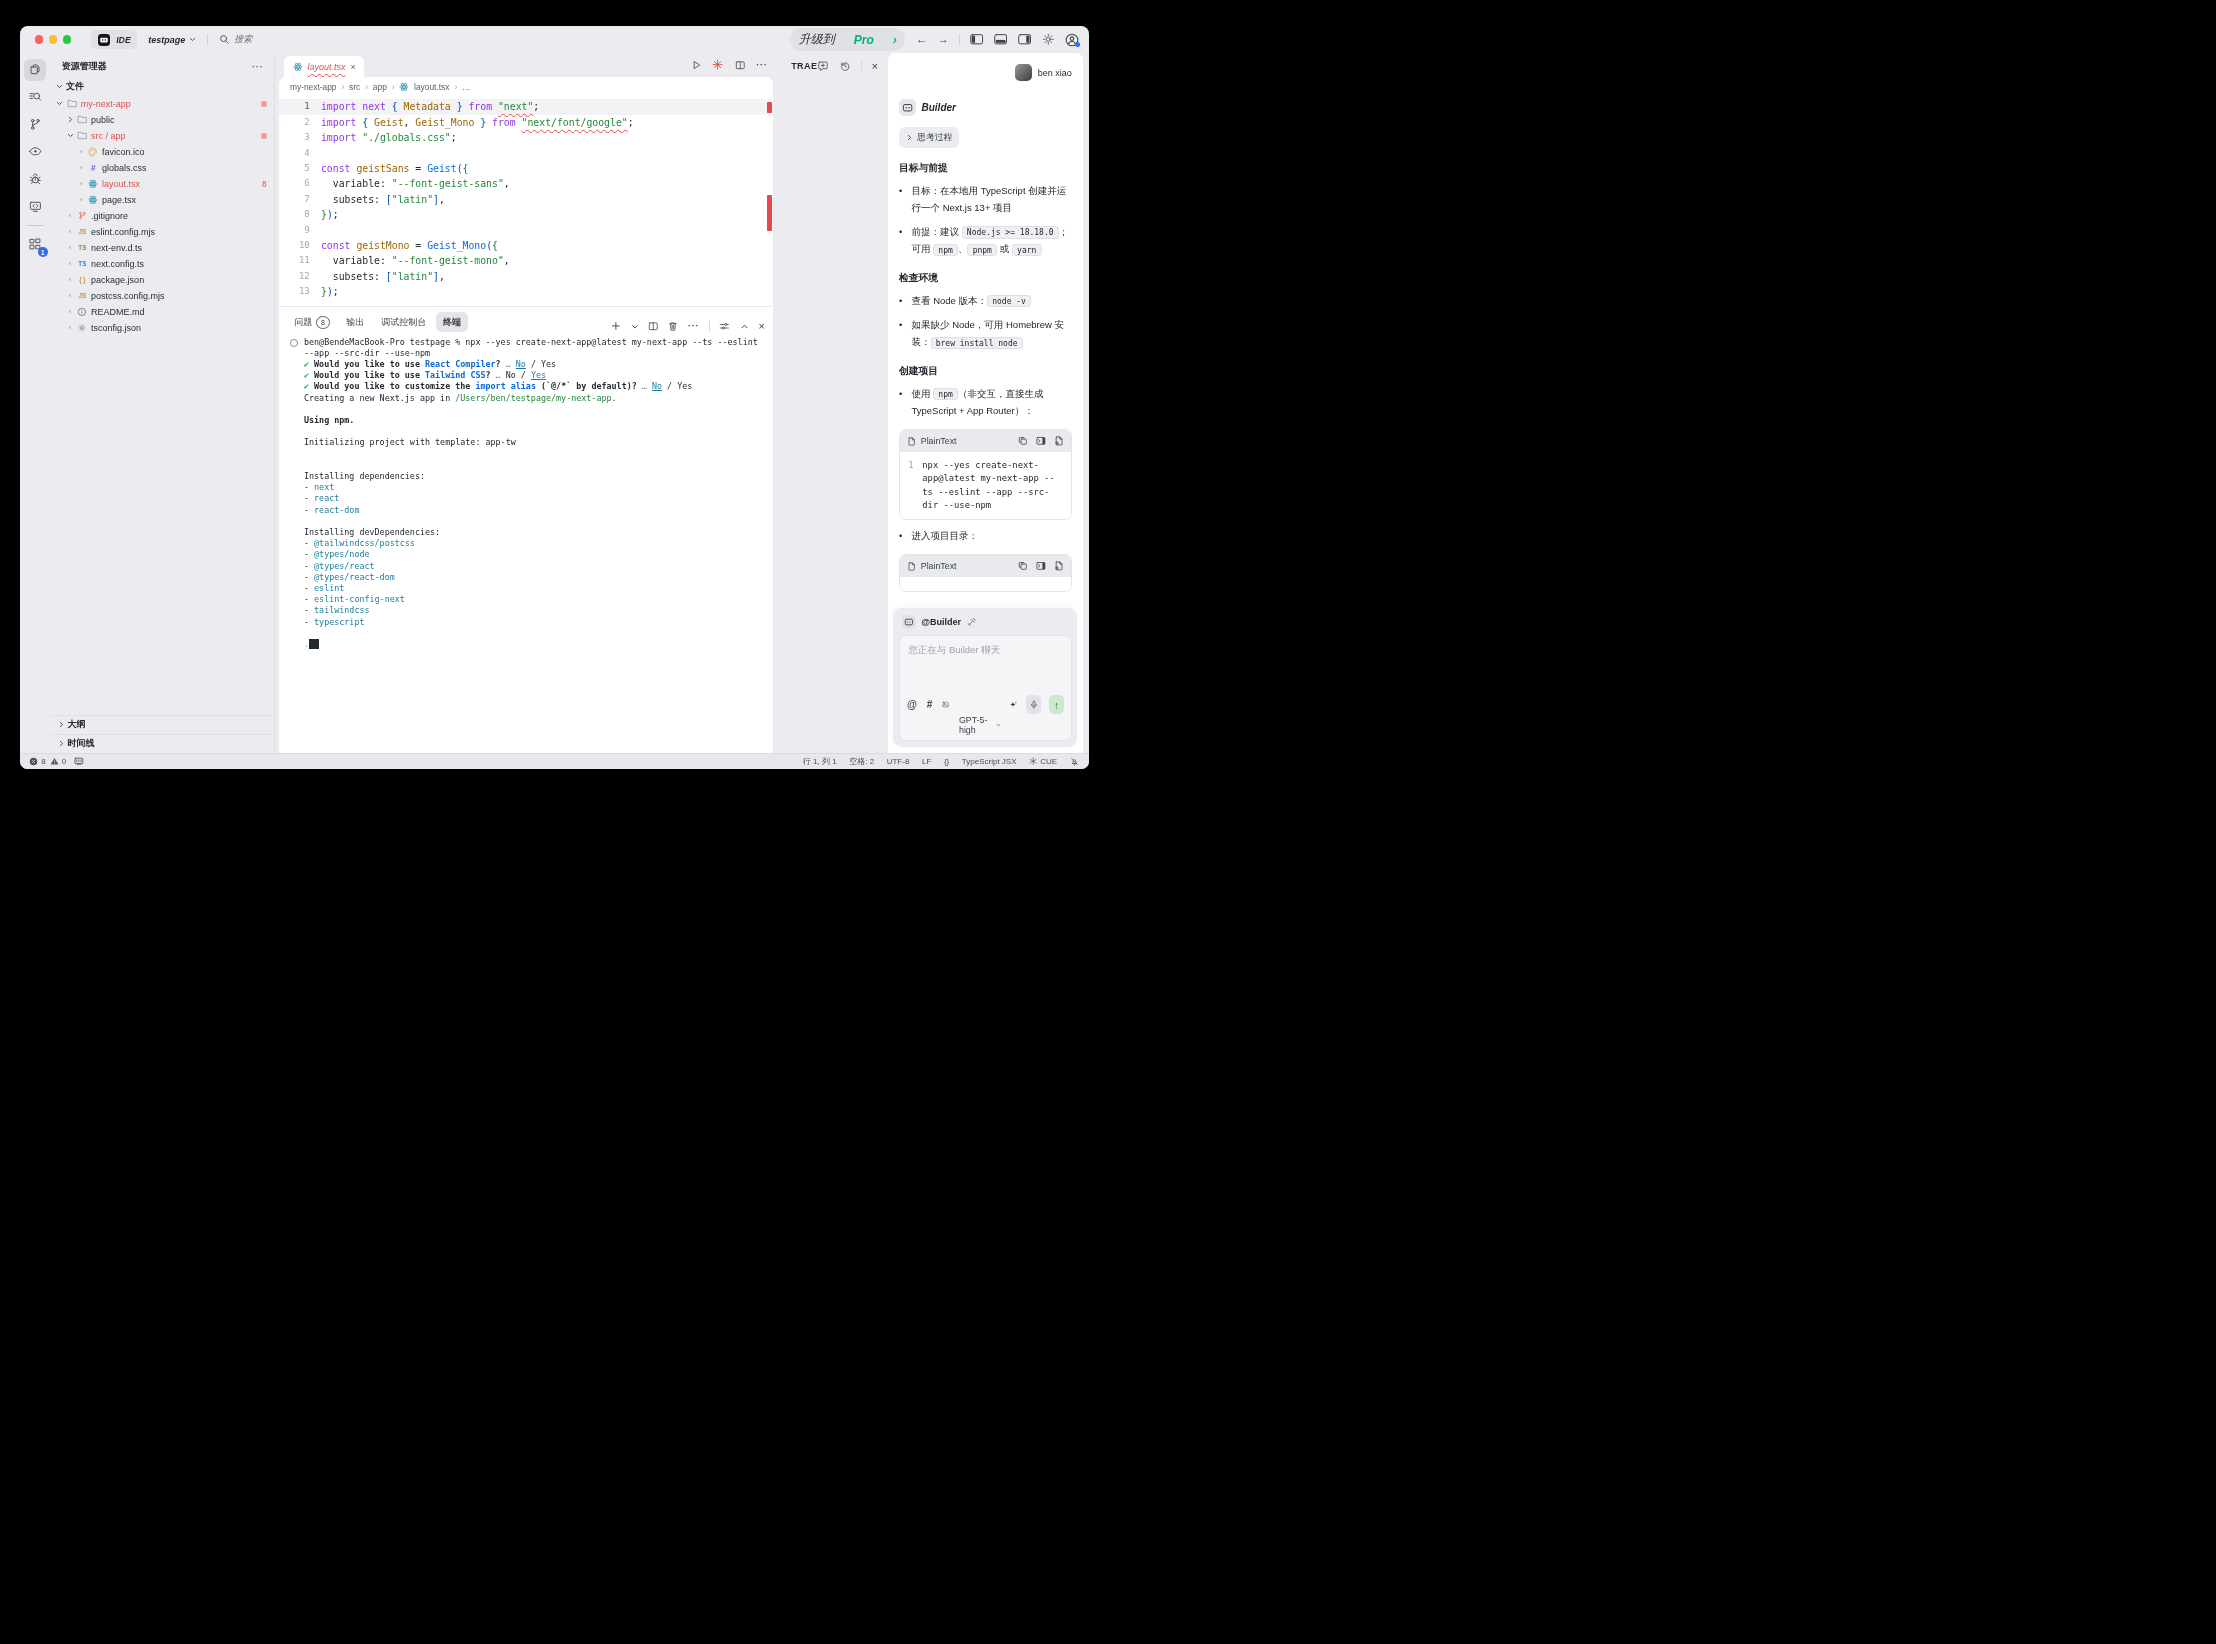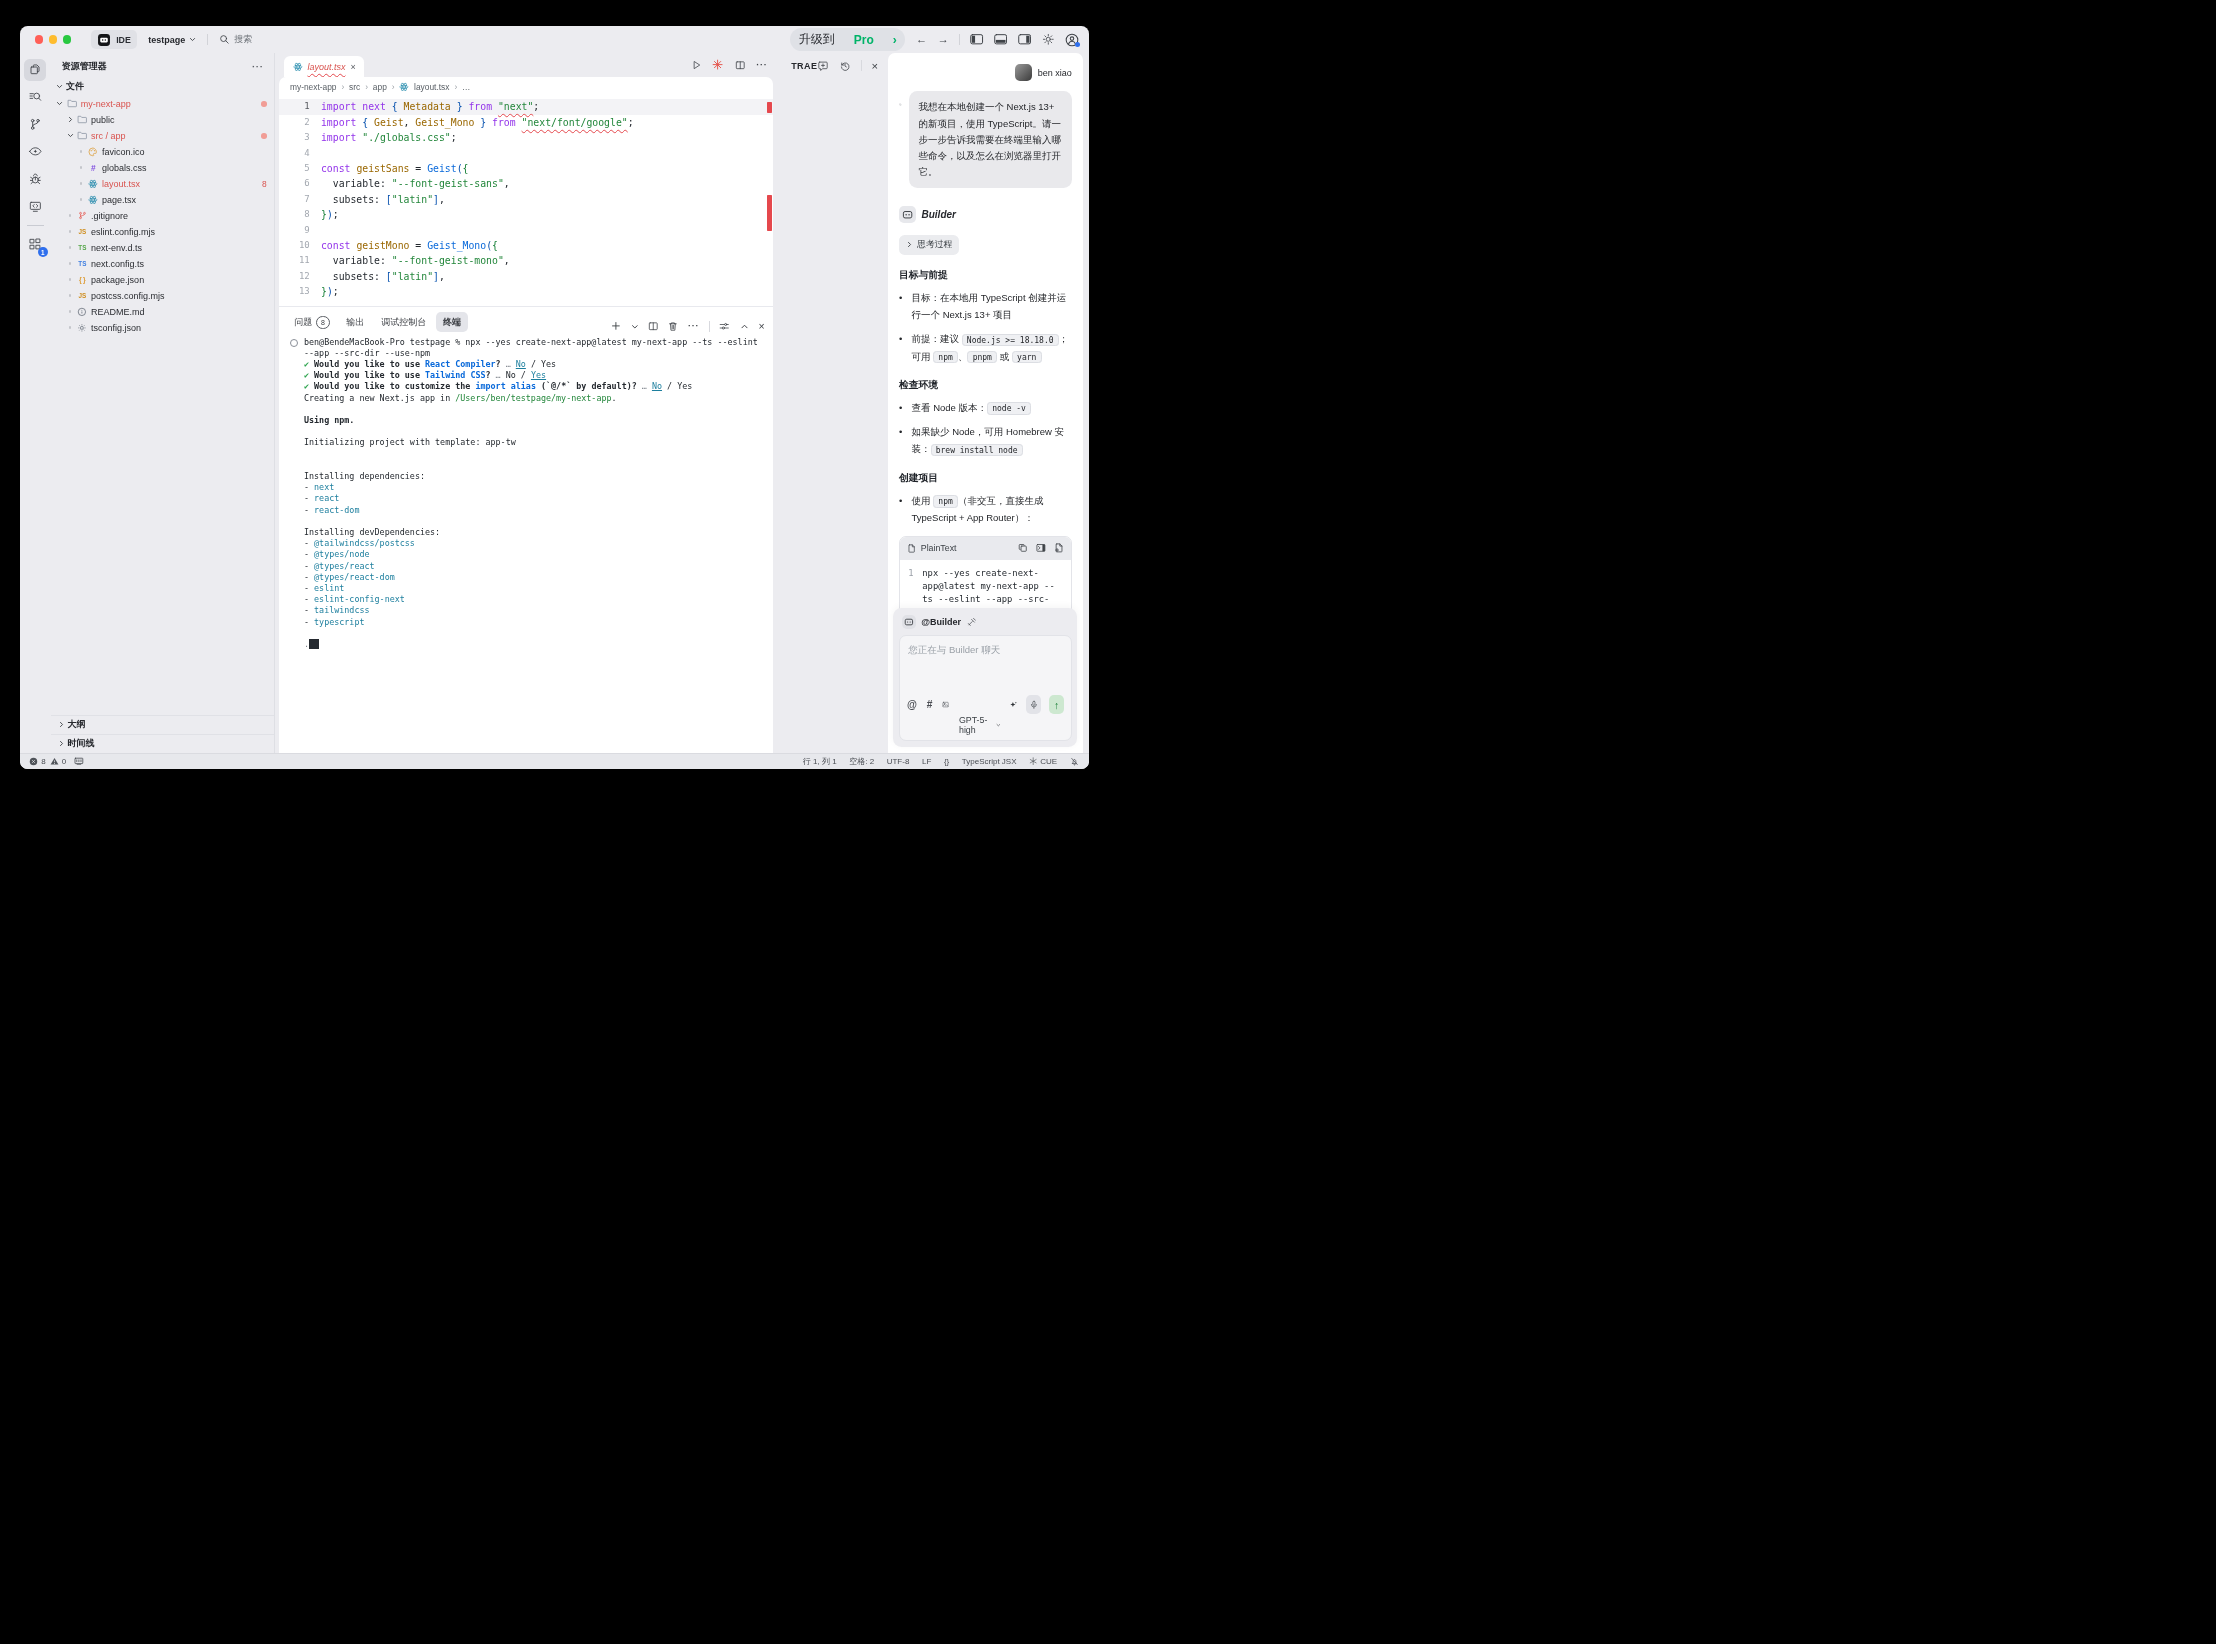--- a/index.html
+++ b/index.html
@@ -4,21 +4,21 @@
 <style>
   html,body{margin:0;padding:0;}
   body{width:1108px;height:822px;background:#000;position:relative;overflow:hidden;
        font-family:"Liberation Sans",sans-serif;-webkit-font-smoothing:antialiased;}
   .window{position:absolute;left:19.6px;top:26px;width:1069px;height:743px;background:#ececf0;
           border-radius:7.7px;overflow:hidden;display:flex;flex-direction:column;box-shadow:0 5.6px 28px rgba(0,0,0,.55);}
   svg{display:block;}
   .ic{stroke:#3e4247;fill:none;stroke-width:1.3;stroke-linecap:round;stroke-linejoin:round;}
 
   
-  .titlebar{height:27px;flex:0 0 27px;display:flex;align-items:center;padding:0 9.8px;gap:7px;}
+  .titlebar{height:27px;flex:0 0 27px;display:flex;align-items:center;padding:0 9.8px;gap:7px;font-style:italic;}
   .traffic{display:flex;gap:5.6px;margin-left:5.6px;margin-right:12.6px;}
   .tl{width:8.4px;height:8.4px;border-radius:50%;}
   .tl.r{background:#ff5f57}.tl.y{background:#febc2e}.tl.g{background:#28c840}
   .app-badge{display:flex;align-items:center;gap:4.9px;background:#e0e1e6;border-radius:4.9px;padding:2.8px 6.3px;}
   .app-badge span{font-size:8.8px;font-weight:700;color:#2b2e33;}
   .proj{display:flex;align-items:center;gap:3.5px;font-size:9px;font-weight:600;color:#26282d;padding:2.8px 4.2px;}
   .tb-div{width:0.7px;height:11.2px;background:#d2d3d8;}
   .tb-search{display:flex;align-items:center;gap:4.9px;color:#6d7278;font-size:9px;padding:2.8px 4.2px;}
   .tb-right{margin-left:auto;display:flex;align-items:center;gap:10.5px;}
   .pill{display:flex;align-items:center;gap:19px;background:#dfe1e6;border-radius:700px;padding:2.8px 8.4px;font-size:12px;color:#26282d;}
@@ -701,27 +701,20 @@
           <span class="tx" style="font-size:11.2px;color:#3e4247;">×</span>
         </div>
       </div>
 
       <div class="chat-card">
         <div class="chat-scroll">
           <div class="urow">
             <div class="uavatar"></div>
             <span class="uname">ben xiao</span>
           </div>
-          <div class="brow-wrap">
-            <svg class="ic" width="11.2" height="11.2" viewBox="0 0 18 18" style="margin-top:8.4px;stroke:#6b7076;">
-                <path d="M5.5 3.5L3 6l2.5 2.5"></path>
-                <path d="M3 6h7.5a4.3 4.3 0 0 1 0 8.6H7"></path>
-              </svg>
-            <div class="bubble">我想在本地创建一个 Next.js 13+ 的新项目，使用 TypeScript。请一步一步告诉我需要在终端里输入哪些命令，以及怎么在浏览器里打开它。</div>
-          </div>
 
           <div class="asst-row">
             <span class="bot-chip">
               <svg width="11.2" height="11.2" viewBox="0 0 20 20">
                   <rect x="2.5" y="4.5" width="15" height="11.5" rx="3" fill="none" stroke="#2f3237" stroke-width="1.6"></rect>
                   <circle cx="7.4" cy="10.2" r="1.2" fill="#2f3237"></circle>
                   <circle cx="12.6" cy="10.2" r="1.2" fill="#2f3237"></circle>
                 </svg>
             </span>
             <span class="asst-name">Builder</span>

